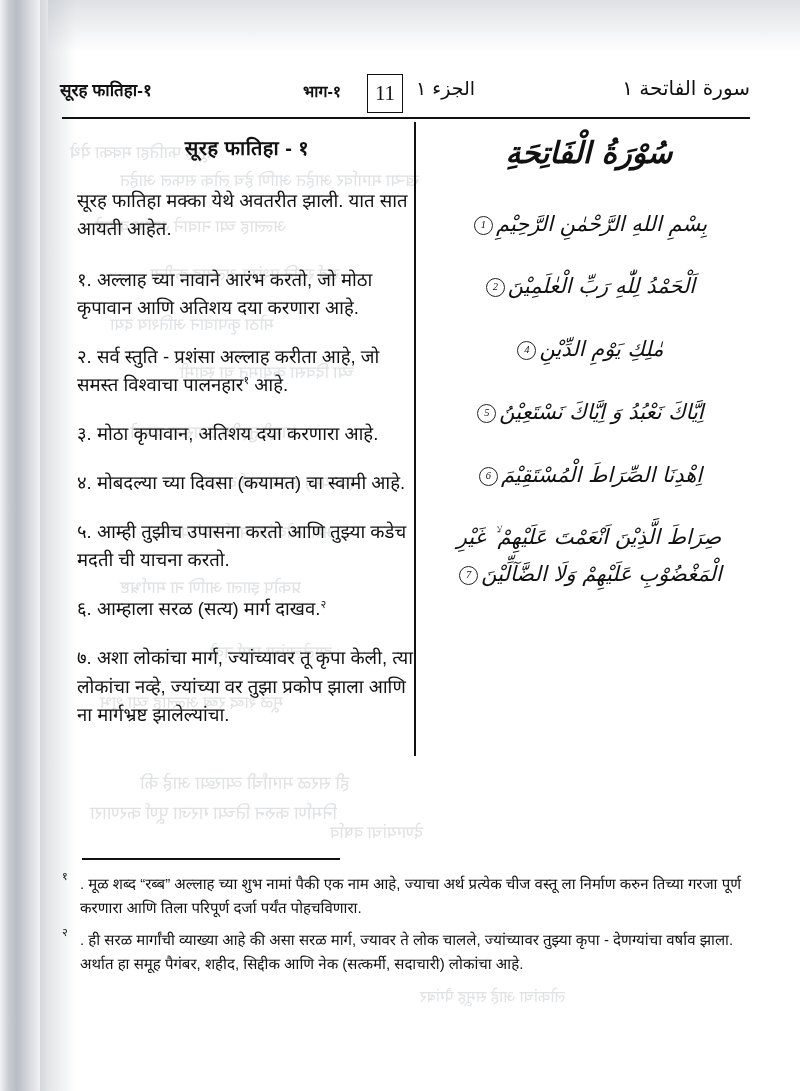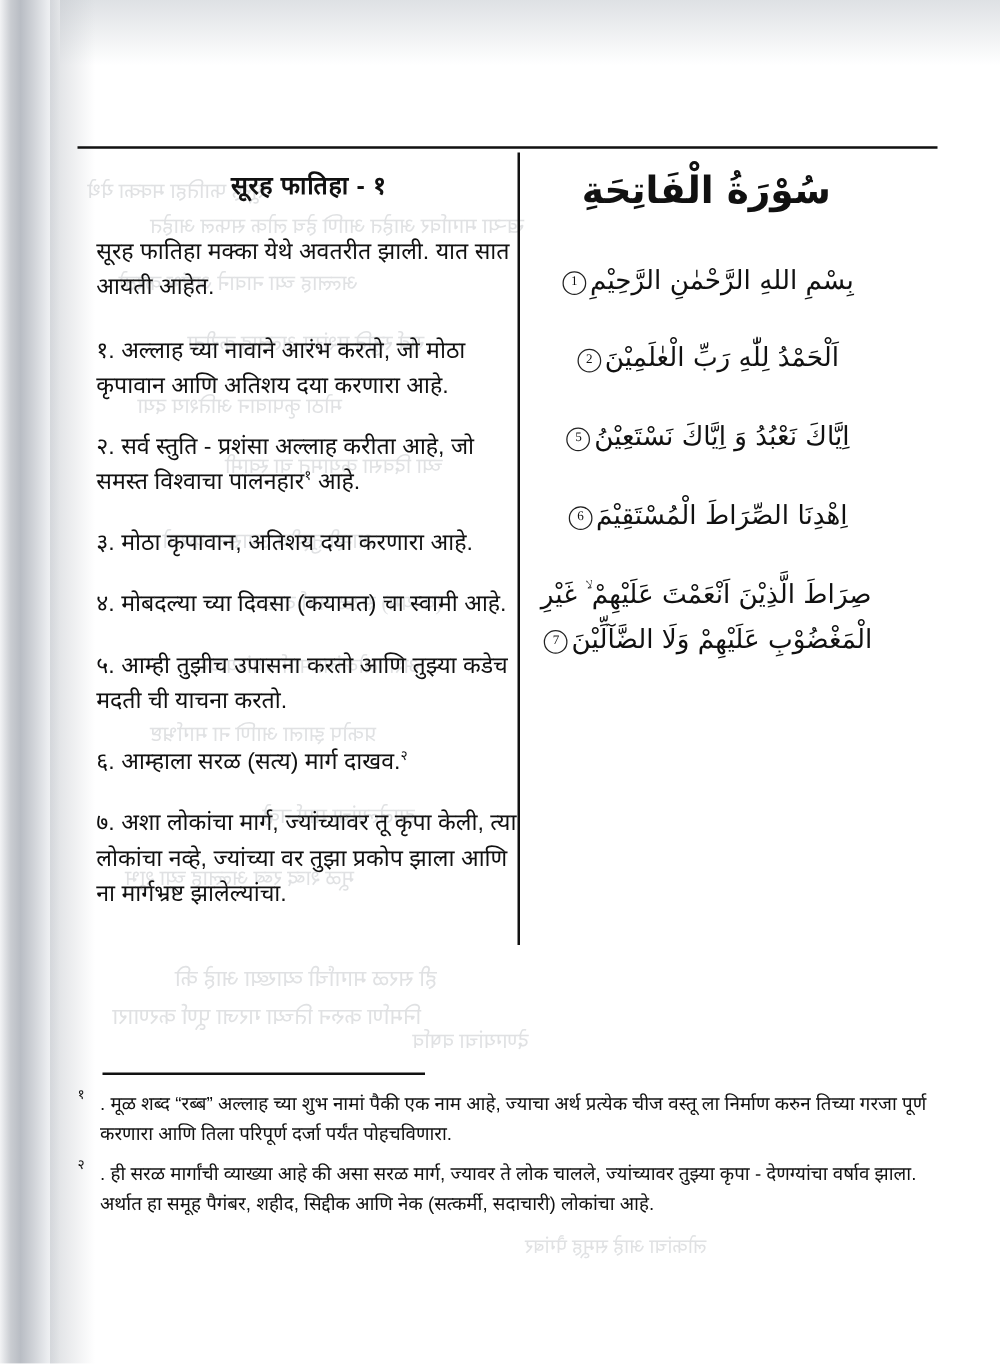--- a/index.html
+++ b/index.html
@@ -104,24 +104,25 @@
     border-left: 2.4px solid #111;
   }
 
   .col-mr {
     position: absolute;
     left: 77px; top: 134px;
     width: 340px;
   }
   .col-ar {
     position: absolute;
-    left: 404px; top: 134px;
+    left: 428px; top: 134px;
     width: 322px;
     direction: rtl;
     text-align: center;
+    font-style: italic;
   }
 
   
   .surah-title {
     text-align: center;
     font-size: 20px;
     font-weight: bold;
     font-family: "Liberation Sans", "DejaVu Sans", sans-serif;
     letter-spacing: .5px;
     margin: 0 0 26px 0;
@@ -218,20 +219,29 @@
   <div class="bleed" style="left:100px; top:690px; font-size:17px;">मूळ शब्द रब्ब अल्लाह च्या शुभ</div>
   <div class="bleed" style="left:140px; top:770px; font-size:18px;">ही सरळ मार्गांची व्याख्या आहे की</div>
   <div class="bleed" style="left:90px; top:800px; font-size:18px;">निर्माण करुन तिच्या गरजा पूर्ण करणारा</div>
   <div class="bleed" style="left:330px; top:820px; font-size:17px;">देणग्यांचा वर्षाव</div>
   <div class="bleed" style="left:420px; top:985px; font-size:16px;">लोकांचा आहे समूह पैगंबर</div>
 
   <div class="top-shadow"></div>
   <div class="gutter-shadow"></div>
   <div class="gutter-shadow2"></div>
 
+  <div class="header">
+    <div class="hdr-left">सूरह फातिहा-१</div>
+    <div class="hdr-bhag">भाग-१</div>
+    <div class="pagebox">
+      <span>11</span>
+    </div>
+    <div class="hdr-juz">الجزء ١</div>
+    <div class="hdr-right">سورة الفاتحة ١</div>
+  </div>
   <div class="header-rule"></div>
 
   <div class="col-divider"></div>
 
   <div class="col-mr">
     <div class="surah-title">सूरह फातिहा - १</div>
     <div class="intro">सूरह फातिहा मक्का येथे अवतरीत झाली. यात सात आयती आहेत.</div>
 
     <div class="verse-mr">
       <span>१.</span>
@@ -274,20 +284,23 @@
 
     <div class="verse-ar">
       <span>بِسْمِ اللهِ الرَّحْمٰنِ الرَّحِيْمِ</span><span class="ayah-num">1</span>
     </div>
 
     <div class="verse-ar">
       <span>اَلْحَمْدُ لِلّٰهِ رَبِّ الْعٰلَمِيْنَ</span><span class="ayah-num">2</span>
     </div>
 
 
+    <div class="verse-ar">
+      <span>مٰلِكِ يَوْمِ الدِّيْنِ</span><span class="ayah-num">4</span>
+    </div>
 
     <div class="verse-ar">
       <span>اِيَّاكَ نَعْبُدُ وَ اِيَّاكَ نَسْتَعِيْنُ</span><span class="ayah-num">5</span>
     </div>
 
     <div class="verse-ar">
       <span>اِهْدِنَا الصِّرَاطَ الْمُسْتَقِيْمَ</span><span class="ayah-num">6</span>
     </div>
 
     <div class="verse-ar">

